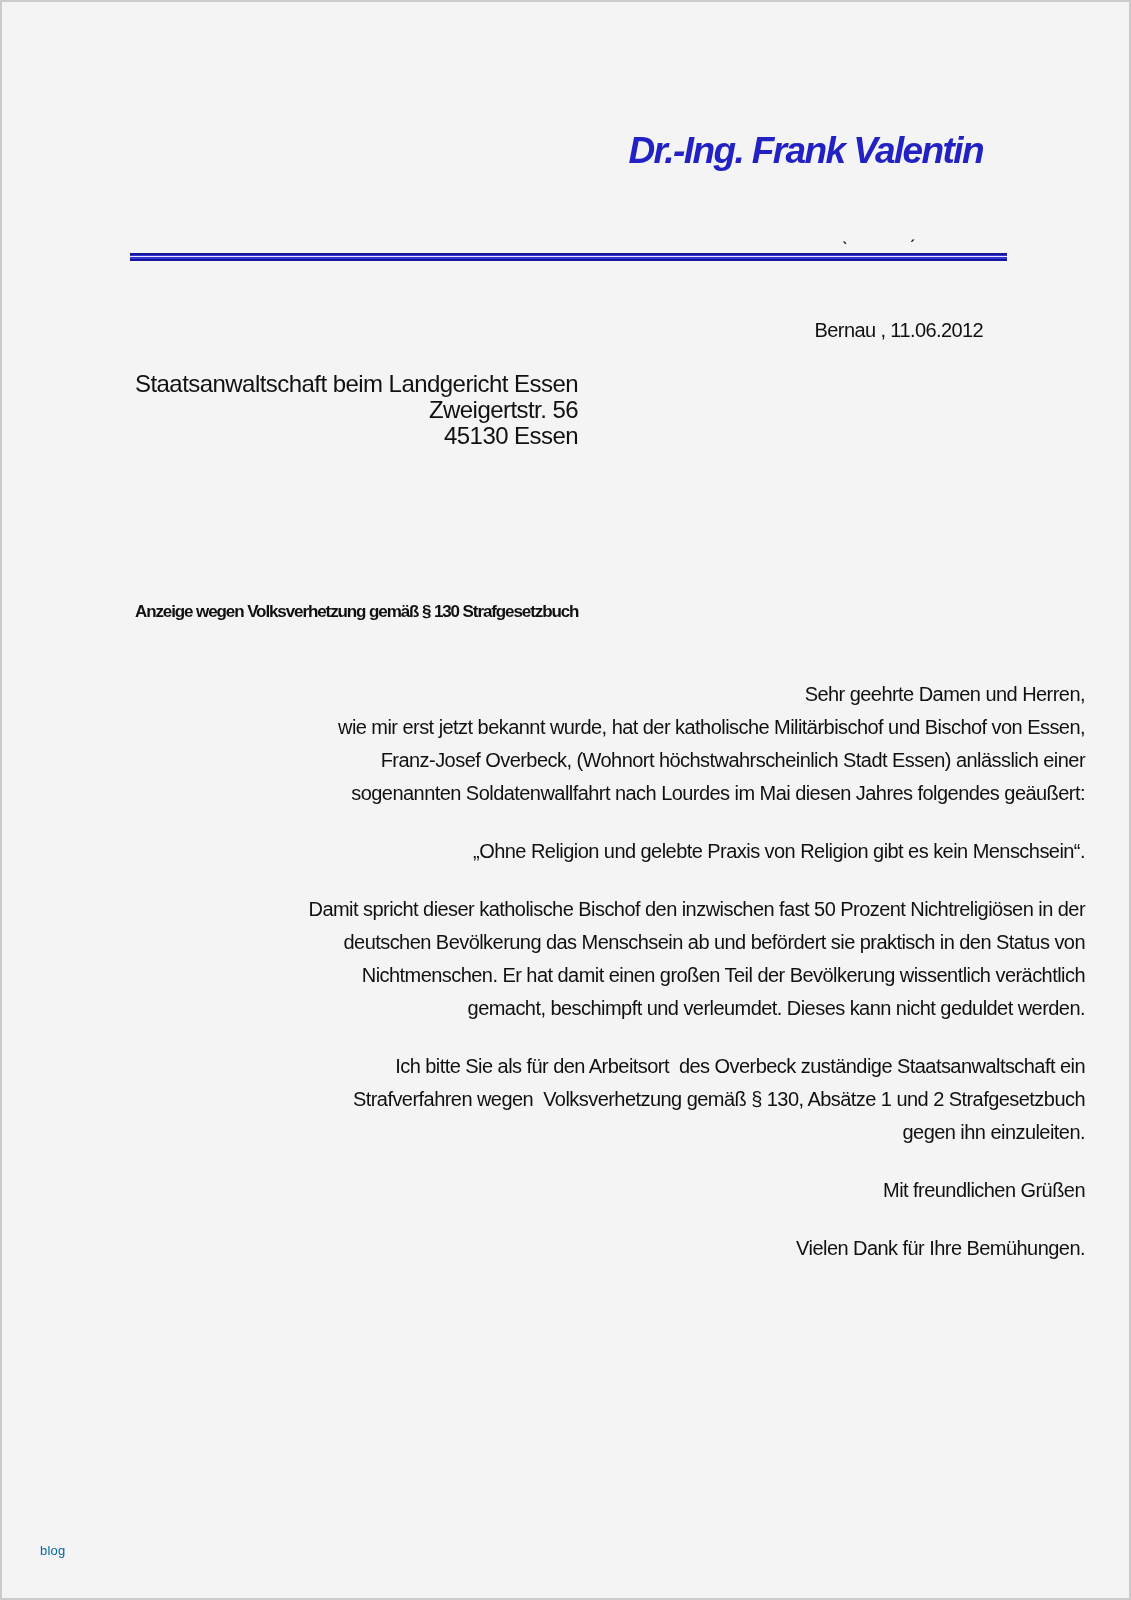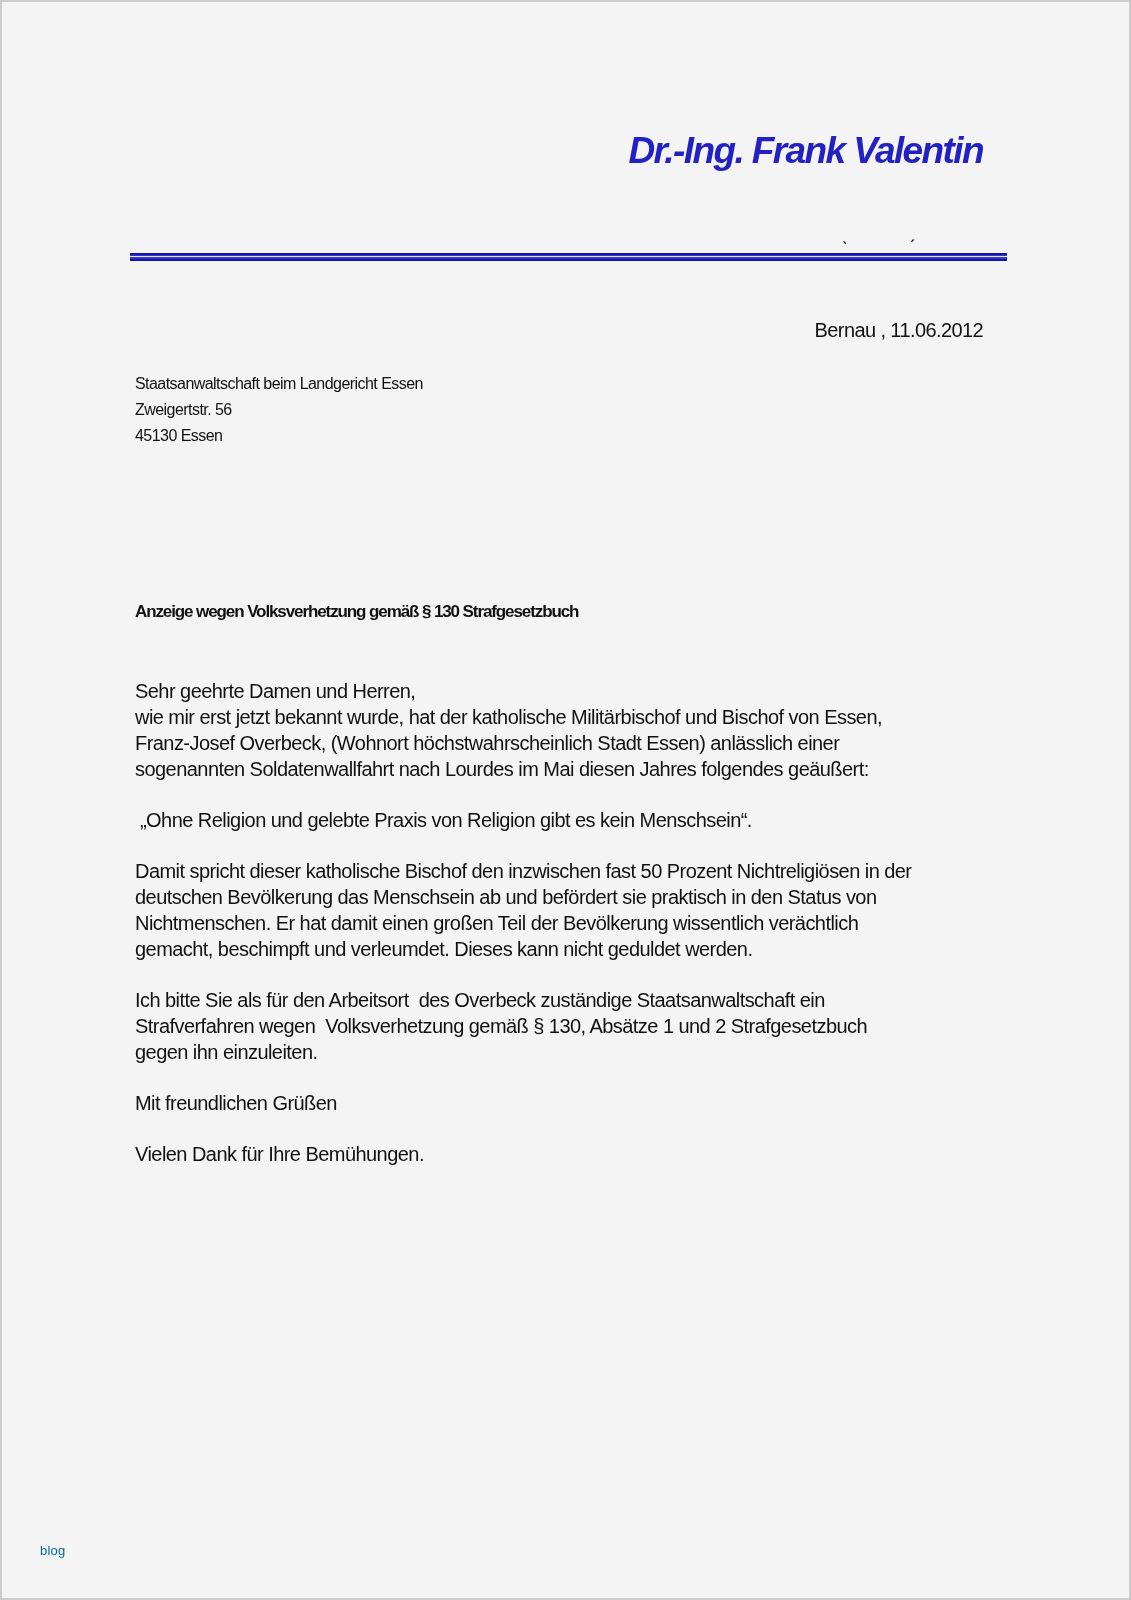--- a/index.html
+++ b/index.html
@@ -11,20 +11,21 @@
   .page {
     position: relative;
     width: 1131px;
     height: 1600px;
     margin: 0 auto;
     background: #f4f4f4;
     border: 2px solid #cbcbcb;
     box-sizing: border-box;
     overflow: hidden;
     color: #111111;
+    text-align: right;
   }
   .letterhead-name {
     position: absolute;
     top: 128px;
     right: 146px;
     font-size: 37px;
     font-weight: bold;
     font-style: italic;
     letter-spacing: -1.6px;
     color: #2121c4;
@@ -59,21 +60,21 @@
     top: 317px;
     right: 146px;
     font-size: 20px;
     letter-spacing: -0.6px;
     white-space: nowrap;
   }
   .recipient {
     position: absolute;
     left: 133px;
     top: 369px;
-    font-size: 16px;
+    font-size: 24px;
     line-height: 26px;
     letter-spacing: -0.55px;
     white-space: pre-wrap;
   }
   .subject {
     position: absolute;
     left: 133px;
     top: 600px;
     font-size: 17px;
     font-weight: bold;
@@ -82,21 +83,21 @@
   }
   .body-text {
     position: absolute;
     left: 133px;
     top: 676px;
     width: 950px;
   }
   .para {
     margin: 0 0 25px 0;
     font-size: 20px;
-    line-height: 26px;
+    line-height: 33px;
     letter-spacing: -0.55px;
     white-space: pre-wrap;
   }
   .para.quote { margin-left: 5px; }
   .watermark {
     position: absolute;
     left: 38px;
     top: 1541px;
     font-size: 13px;
     color: #0369a1;

